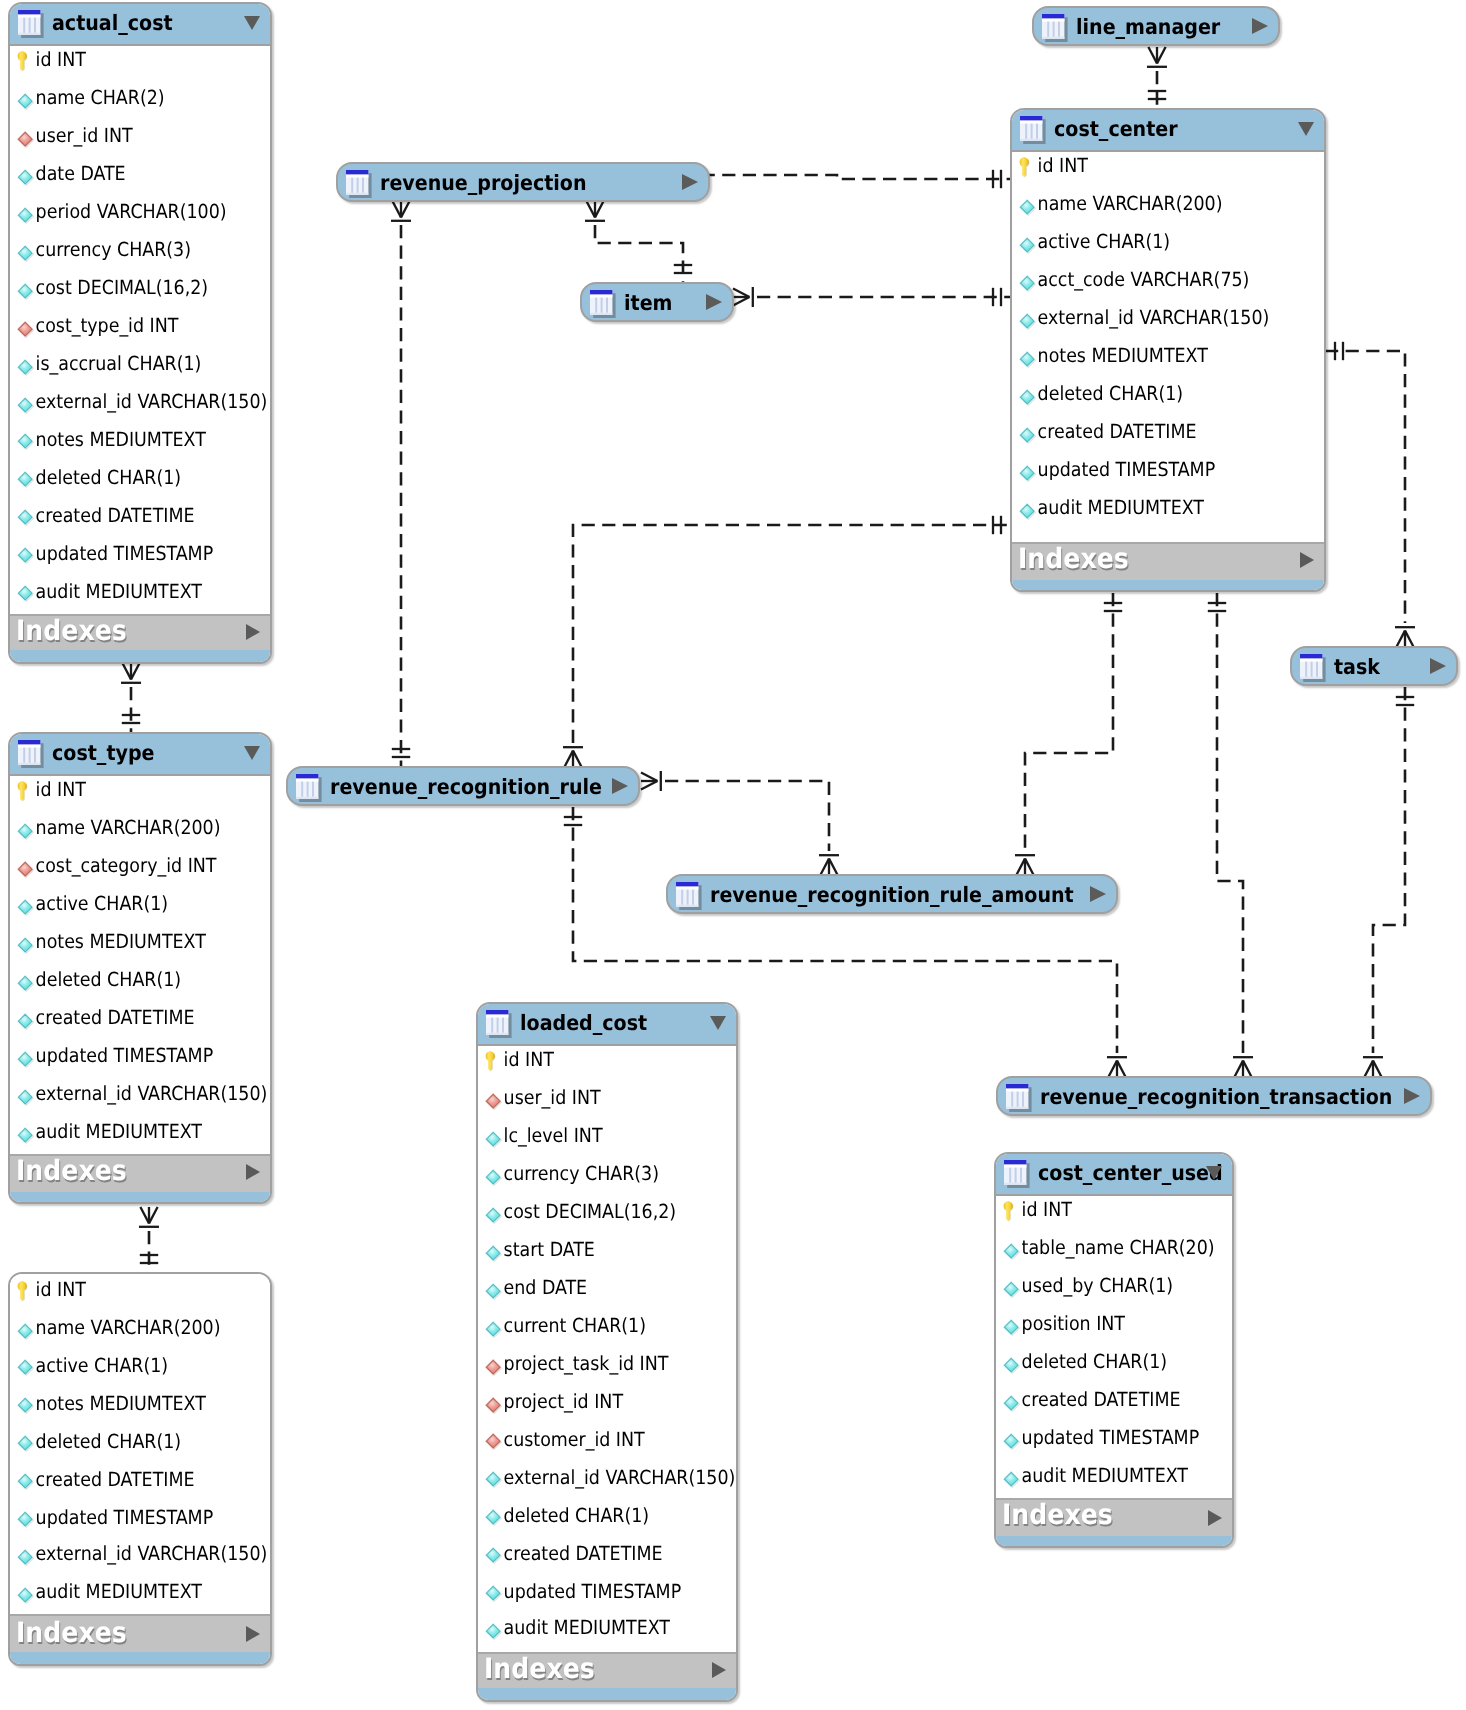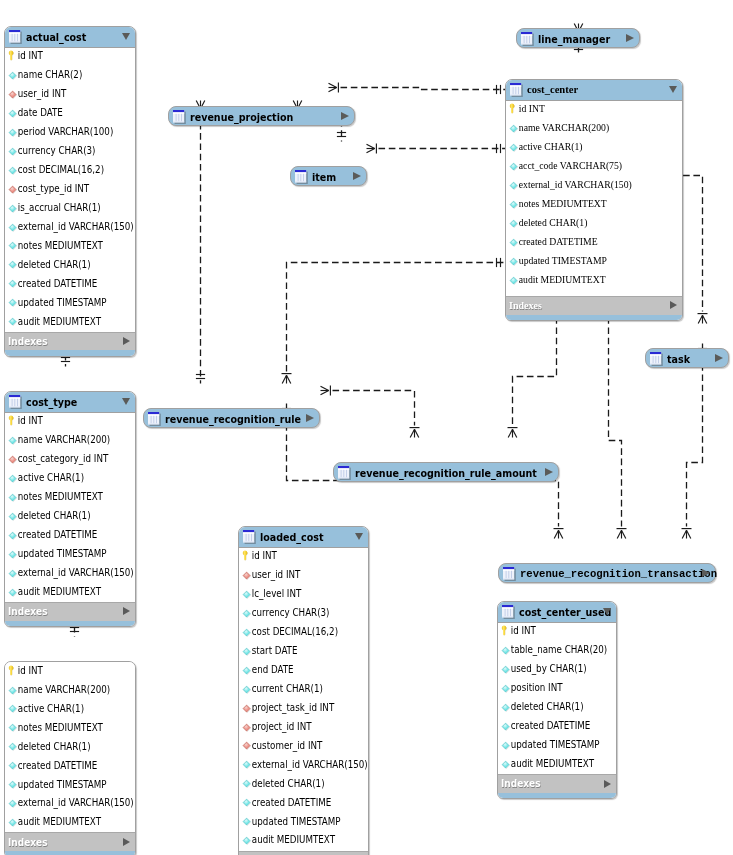--- a/index.html
+++ b/index.html
@@ -3,21 +3,21 @@
 <meta charset="utf-8">
 <title>EER Diagram</title>
 <style>
   html,body{margin:0;padding:0;background:#ffffff;}
   body{width:733px;height:855px;overflow:hidden;
        font-family:"DejaVu Sans Condensed","DejaVu Sans",sans-serif;
        -webkit-font-smoothing:antialiased;}
   #canvas{position:relative;width:733px;height:855px;background:#fff;}
 
   
-  .tbl{position:absolute;box-sizing:border-box;margin-top:25px;}
+  .tbl{position:absolute;box-sizing:border-box;}
 
   .tbl-exp{background:#ffffff;border:1px solid #a0a0a0;border-radius:7px 7px 6px 6px;
            box-shadow:1px 1px 1px rgba(0,0,0,0.22);overflow:hidden;}
   .tbl-hdr{height:20.5px;background:#97c0db;
            border-bottom:1px solid #a0a0a0;
            display:flex;align-items:center;box-sizing:border-box;padding:0 4px 0 3.5px;
            position:relative;}
   .tbl-title{font-size:10.6px;font-weight:bold;color:#000;margin-left:3.5px;letter-spacing:0px;}
   .tbl-caret{position:absolute;right:5.0px;top:6.0px;width:0;height:0;
              border-left:4.5px solid transparent;border-right:4.5px solid transparent;
@@ -26,21 +26,21 @@
              border-top:4.5px solid transparent;border-bottom:4.5px solid transparent;
              border-left:8px solid #5b5b59;}
   .tbl-body{background:#fff;padding:0;}
   .col{height:18.95px;position:relative;box-sizing:border-box;}
   .col .fieldicon{position:absolute;left:2.6px;top:4.6px;}
   .col-name{position:absolute;left:12.8px;top:2.9px;line-height:11px;
             font-size:9.7px;color:#000;white-space:nowrap;}
   .tbl-ftr{height:18.7px;background:#c2c2c2;border-top:1px solid #a8a8a8;
            position:relative;box-sizing:border-box;}
   .ftr-label{position:absolute;left:3px;top:3.4px;line-height:11px;
-             font-size:10px;font-weight:bold;color:#ffffff;
+             font-size:14px;font-weight:bold;color:#ffffff;
              text-shadow:0.5px 1px 0 rgba(128,128,128,0.95);}
   .ftr-caret{position:absolute;right:5.5px;top:4.5px;width:0;height:0;
              border-top:4.2px solid transparent;border-bottom:4.2px solid transparent;
              border-left:7.3px solid #5a5a5a;}
   .tbl-base{height:5.8px;background:#97c0db;}
 
   
   .tbl-col{height:20px;background:#97c0db;border:1px solid #a0a0a0;border-radius:8px;
            box-shadow:1px 1px 1px rgba(0,0,0,0.22);
            box-sizing:border-box;}
@@ -1122,21 +1122,21 @@
             </span>
             <span class="col-name">audit MEDIUMTEXT</span>
           </div>
         </div>
         <div class="tbl-ftr">
           <span class="ftr-label">Indexes</span>
           <span class="ftr-caret"></span>
         </div>
         <div class="tbl-base"></div>
       </div>
-      <div class="tbl tbl-exp" style="left: 505px; top: 54px; width: 178px; font-family: Liberation Serif, serif;">
+      <div class="tbl tbl-exp" style="left: 505px; top: 54px; width: 158px;">
         <div class="tbl-hdr">
           <span class="tblicon">
             <svg width="14" height="15" viewBox="0 0 14 15" style="display:block;margin-top:0.7px">
               <rect x="1.6" y="1.6" width="11.2" height="12.4" fill="#55636e" opacity="0.55"></rect>
               <rect x="0" y="0" width="11.2" height="12.4" fill="#eef2fb"></rect>
               <rect x="0" y="0" width="11.2" height="2.3" fill="#2a2ad4"></rect>
               <rect x="0" y="2.3" width="11.2" height="1.5" fill="#ffffff"></rect>
               <rect x="2.6" y="3.8" width="1.0" height="7.6" fill="#c3cfe8"></rect>
               <rect x="5.3" y="3.8" width="1.0" height="7.6" fill="#c3cfe8"></rect>
               <rect x="8.0" y="3.8" width="1.0" height="7.6" fill="#c3cfe8"></rect>
@@ -1578,21 +1578,21 @@
             <rect x="0" y="2.3" width="11.2" height="1.5" fill="#ffffff"></rect>
             <rect x="2.6" y="3.8" width="1.0" height="7.6" fill="#c3cfe8"></rect>
             <rect x="5.3" y="3.8" width="1.0" height="7.6" fill="#c3cfe8"></rect>
             <rect x="8.0" y="3.8" width="1.0" height="7.6" fill="#c3cfe8"></rect>
             <rect x="0" y="11.4" width="11.2" height="1.0" fill="#dfe6f5"></rect>
           </svg>
         </span>
         <span class="tbl-title">revenue_recognition_rule_amount</span>
         <span class="tbl-caret-r"></span>
       </div>
-      <div class="tbl tbl-col" style="left: 498px; top: 538px; width: 218px; font-family: Liberation Mono, monospace;">
+      <div class="tbl tbl-col" style="left: 498px; top: 538px; width: 218px;">
         <span class="tblicon">
           <svg width="14" height="15" viewBox="0 0 14 15" style="display:block;margin-top:0.7px">
             <rect x="1.6" y="1.6" width="11.2" height="12.4" fill="#55636e" opacity="0.55"></rect>
             <rect x="0" y="0" width="11.2" height="12.4" fill="#eef2fb"></rect>
             <rect x="0" y="0" width="11.2" height="2.3" fill="#2a2ad4"></rect>
             <rect x="0" y="2.3" width="11.2" height="1.5" fill="#ffffff"></rect>
             <rect x="2.6" y="3.8" width="1.0" height="7.6" fill="#c3cfe8"></rect>
             <rect x="5.3" y="3.8" width="1.0" height="7.6" fill="#c3cfe8"></rect>
             <rect x="8.0" y="3.8" width="1.0" height="7.6" fill="#c3cfe8"></rect>
             <rect x="0" y="11.4" width="11.2" height="1.0" fill="#dfe6f5"></rect>

